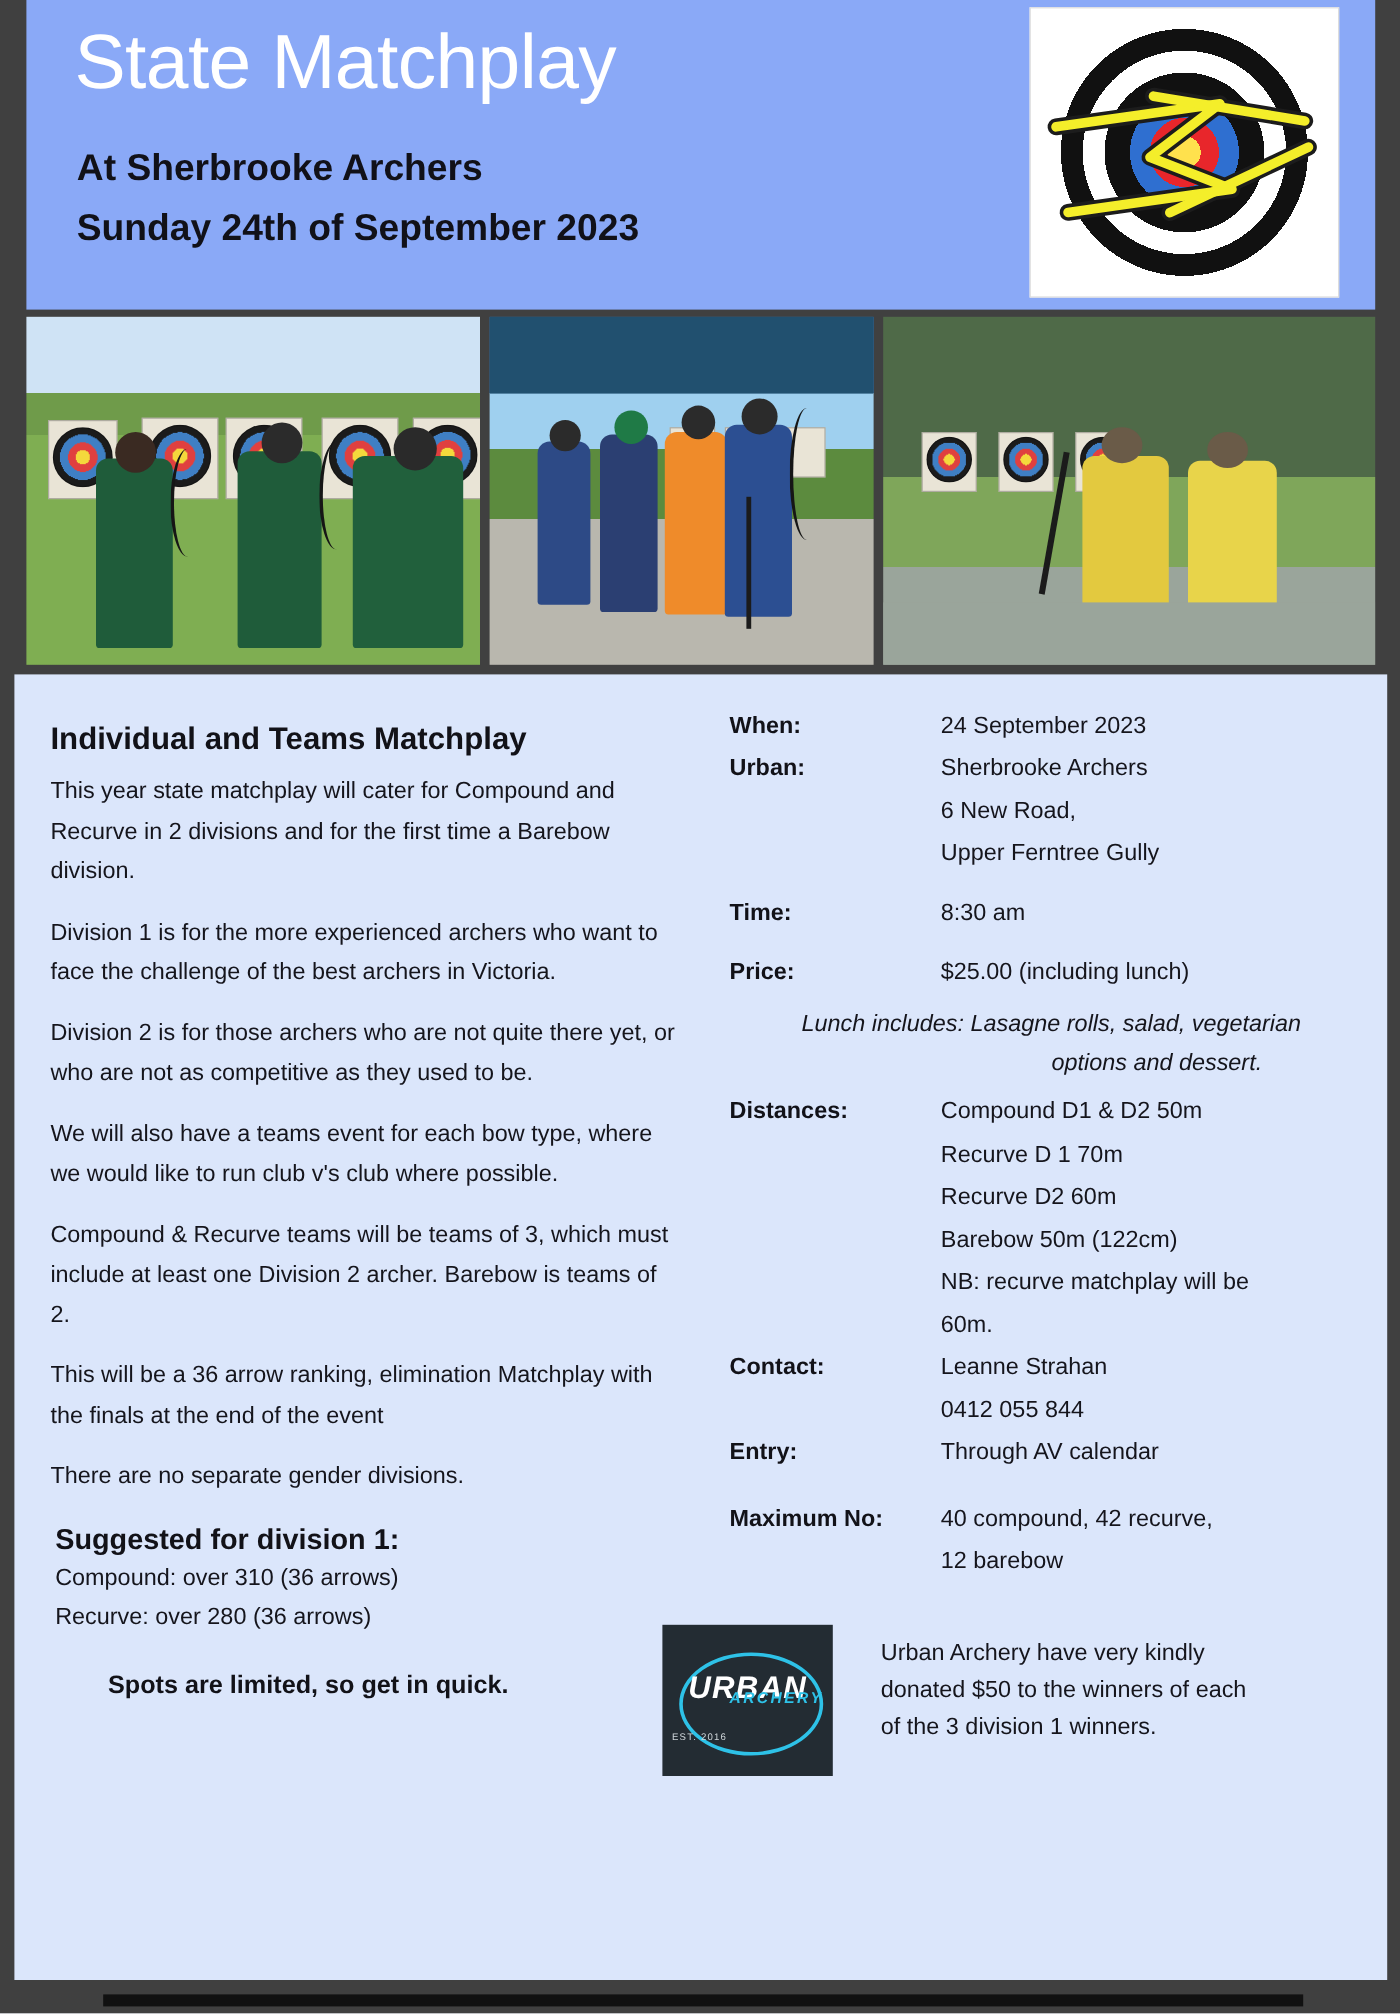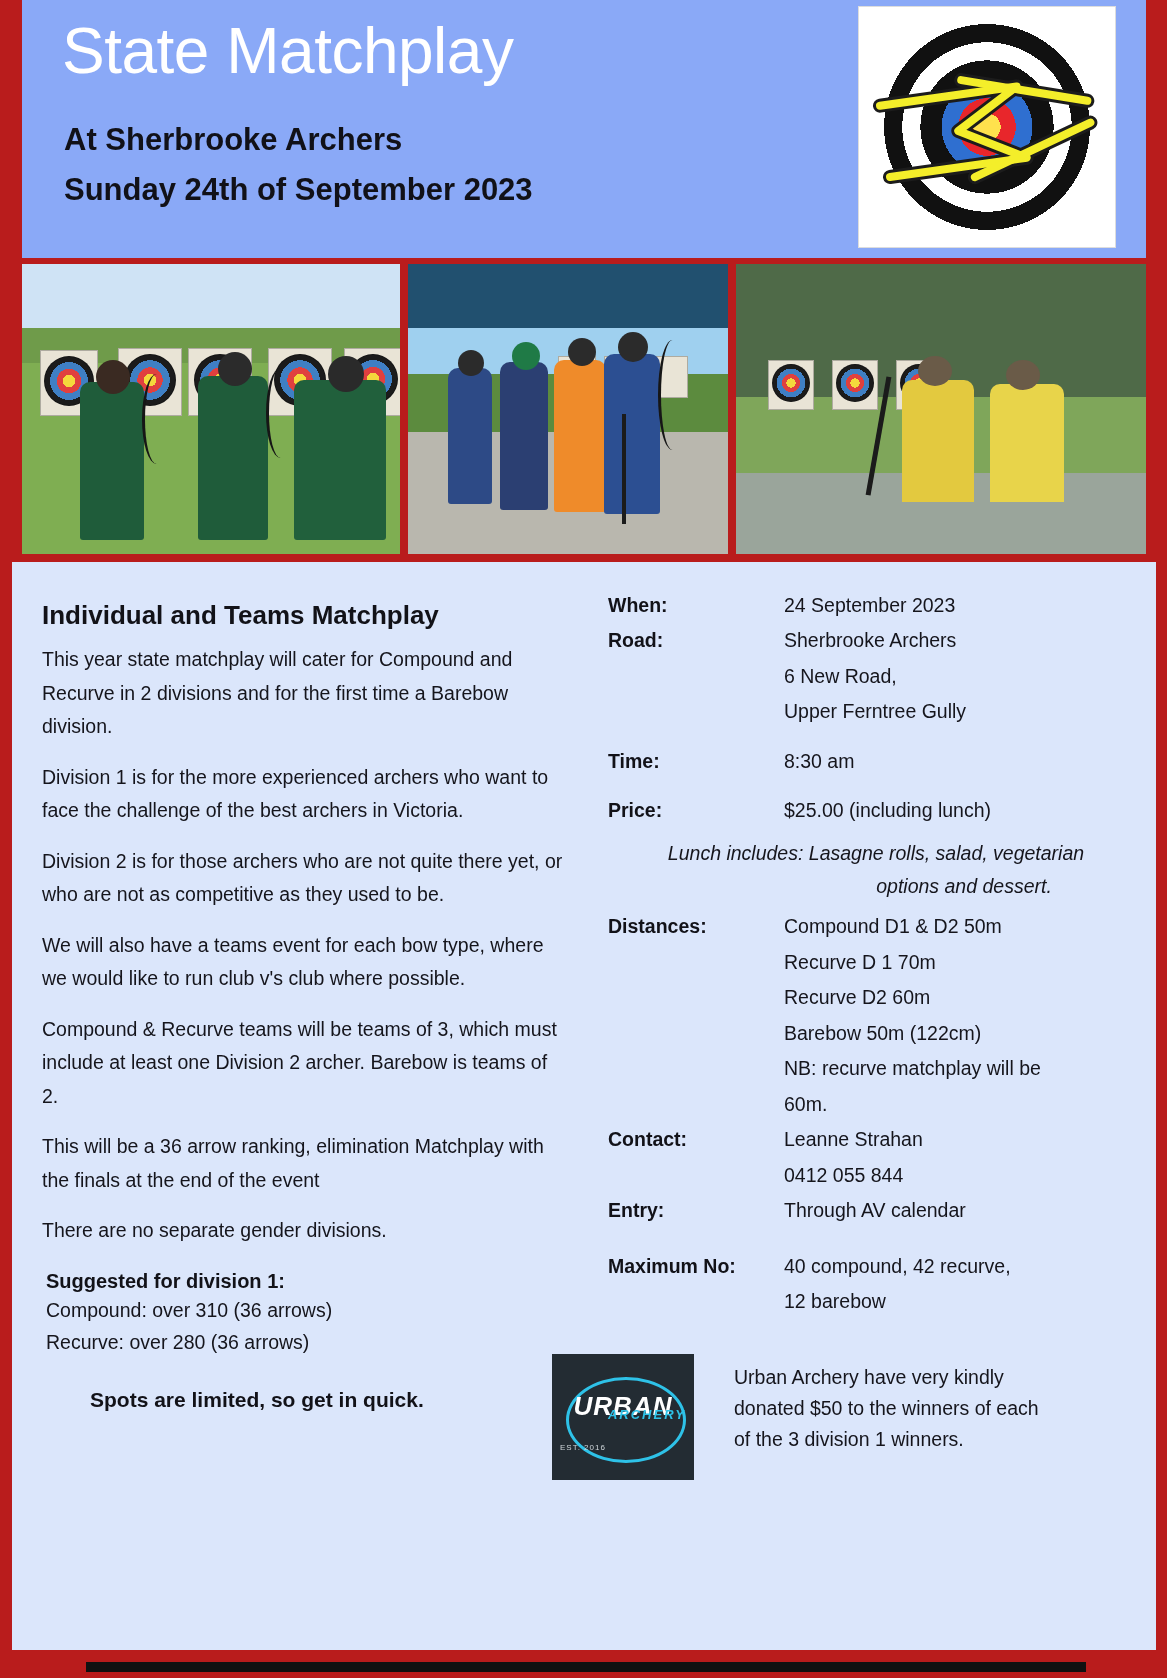--- a/index.html
+++ b/index.html
@@ -5,21 +5,21 @@
   html, body {
     margin: 0;
     padding: 0;
     background: #ffffff;
     font-family: "Liberation Sans", sans-serif;
   }
   #page {
     position: relative;
     width: 1167px;
     height: 1678px;
-    background: #b91c1c;
+    background: #404040;
     overflow: hidden;
   }
 
   
   .header {
     position: absolute;
     left: 22px;
     top: 0px;
     width: 1124px;
     height: 258px;
@@ -191,21 +191,21 @@
     color: #121218;
     margin: 6px 0 12px 10px;
   }
   .para {
     font-size: 19.5px;
     line-height: 1.72;
     color: #15151c;
     margin: 0 0 17px 10px;
   }
   .sugg-title {
-    font-size: 20px;
+    font-size: 24px;
     font-weight: bold;
     color: #121218;
     margin: 22px 0 2px 14px;
   }
   .sugg-line {
     font-size: 19.5px;
     line-height: 1.62;
     color: #15151c;
     margin-left: 14px;
   }
@@ -435,21 +435,21 @@
     </div>
 
     <div class="col-right">
 
       <div class="kv">
         <div class="k">When:</div>
         <div class="v">24 September 2023</div>
       </div>
 
       <div class="kv">
-        <div class="k">Road:</div>
+        <div class="k">Urban:</div>
         <div class="v">Sherbrooke Archers</div>
       </div>
       <div class="kv cont">
         <div class="k"></div>
         <div class="v">6 New Road,</div>
       </div>
       <div class="kv cont">
         <div class="k"></div>
         <div class="v">Upper Ferntree Gully</div>
       </div>

